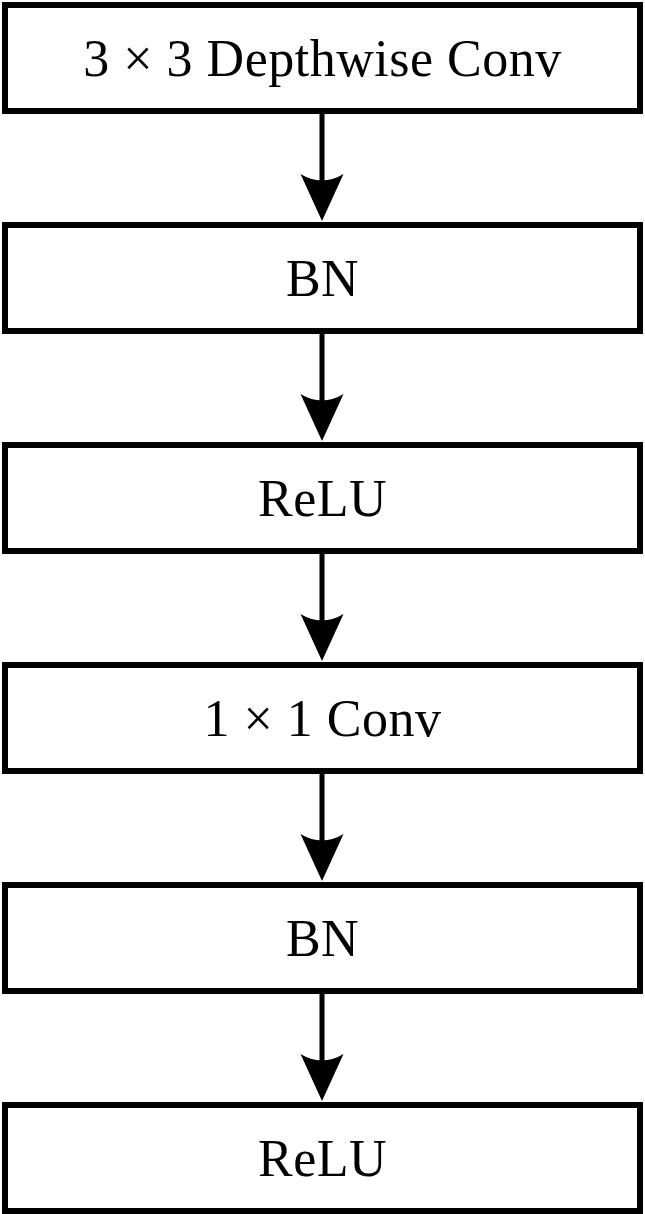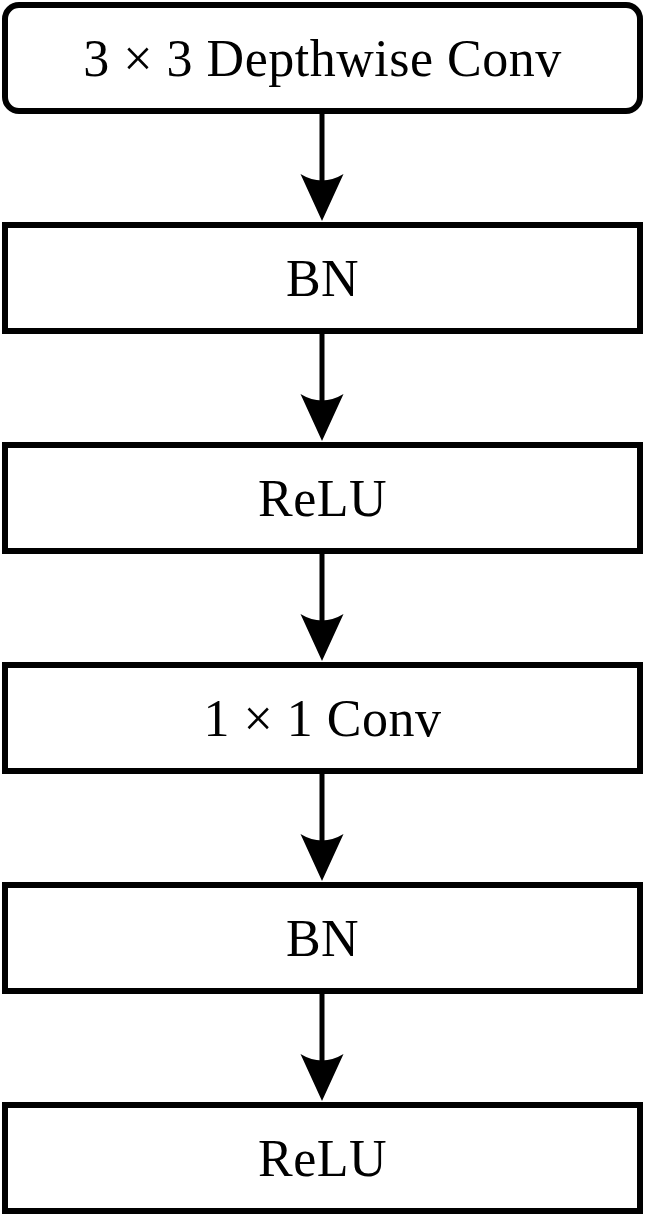--- a/index.html
+++ b/index.html
@@ -24,21 +24,21 @@
     border: 6px solid #000000;
     background: #ffffff;
     display: flex;
     align-items: center;
     justify-content: center;
     font-size: 52px;
     color: #000000;
     white-space: nowrap;
     letter-spacing: 0.5px;
   }
-  .node-0 { top: 2px; border-radius: 17px; }
+  .node-0 { top: 2px; }
   .node-1 { top: 222px; }
   .node-2 { top: 442px; }
   .node-3 { top: 662px; align-items: center; }
   .node-4 { top: 882px; }
   .node-5 { top: 1102px; }
   .arrow {
     position: absolute;
     left: 297px;
     width: 50px;
     height: 108px;

